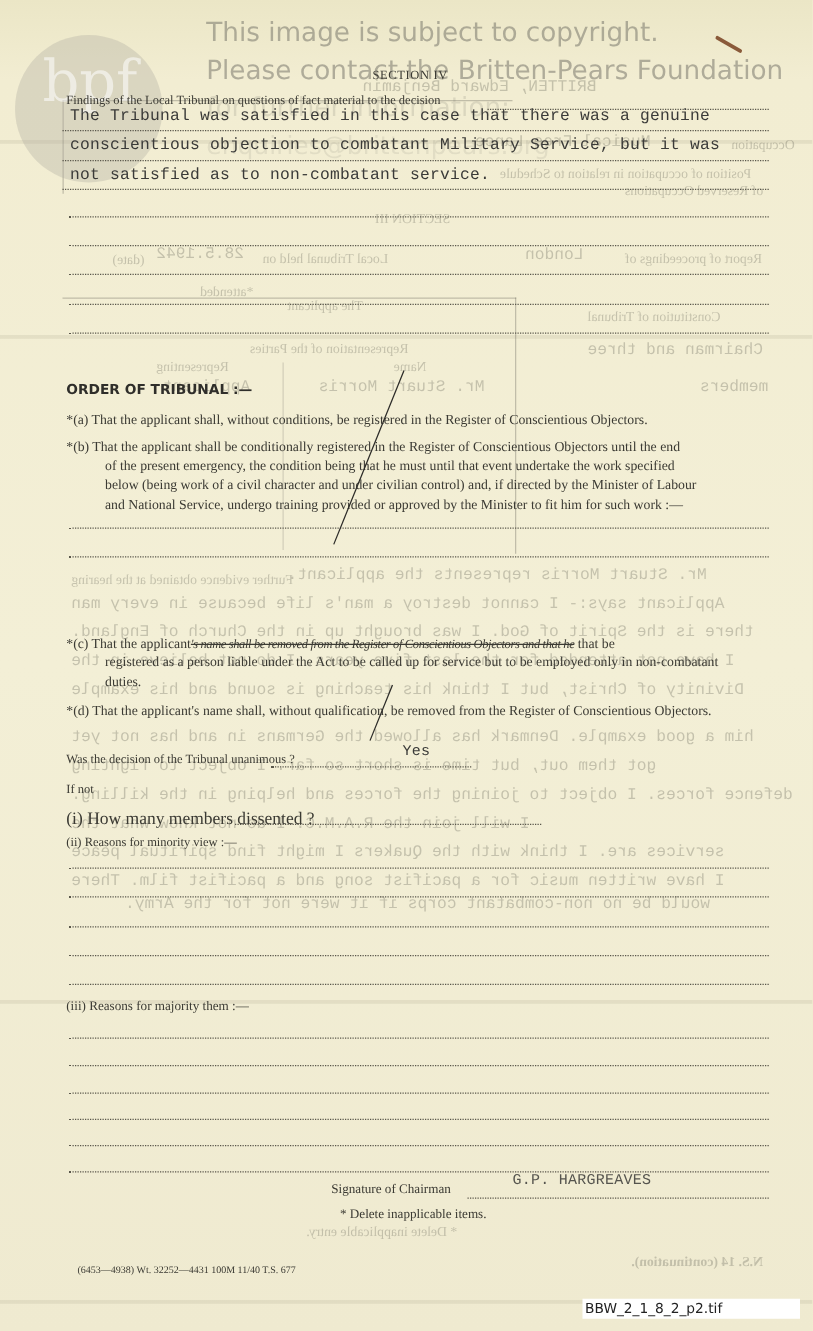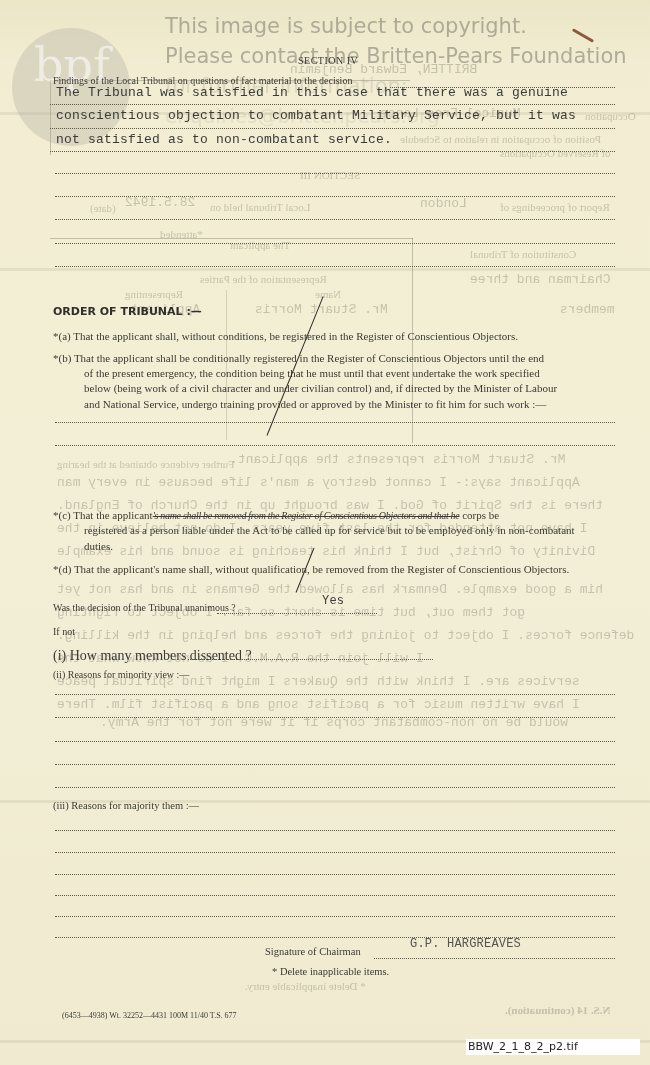--- a/index.html
+++ b/index.html
@@ -105,21 +105,21 @@
   <div class="para" style="left:53px;top:351px;text-align:center;">*(b) That the applicant shall be conditionally registered in the Register of Conscientious Objectors until the end</div>
   <div class="para" style="left:84px;top:366px;">of the present emergency, the condition being that he must until that event undertake the work specified</div>
   <div class="para" style="left:84px;top:381px;">below (being work of a civil character and under civilian control) and, if  directed by the Minister of Labour</div>
   <div class="para" style="left:84px;top:397px;">and National Service, undergo training provided or approved by the Minister to fit him for such work :—</div>
   <div class="dots" style="left:55px;top:422px;width:560px;"></div>
   <div class="dots" style="left:55px;top:445px;width:560px;"></div>
 
   <div class="strike" style="left:267px;top:435px;width:150px;transform:rotate(-68deg);"></div>
 
   <div class="para" style="left:53px;top:508px;">
-    <span>*(c) That the applicant</span><span style="text-decoration:line-through;font-style:italic;letter-spacing:-0.3px;font-size:10px;">'s name shall be removed from the Register of Conscientious Objectors and that he</span> <span>corps be</span>
+    <span>*(c) That the applicant</span><span style="text-decoration:line-through;font-style:italic;letter-spacing:-0.3px;font-size:10px;">'s name shall be removed from the Register of Conscientious Objectors and that he</span> <span>that be</span>
   </div>
   <div class="para" style="left:84px;top:523px;">registered as a person liable under the Act to be called up for service but to be employed only in non-combatant</div>
   <div class="para" style="left:84px;top:539px;">duties.</div>
 
   <div class="para" style="left:53px;top:562px;">*(d) That the applicant's name shall, without qualification, be removed from the Register of Conscientious Objectors.</div>
   <div class="strike" style="left:296px;top:592px;width:48px;transform:rotate(-68deg);"></div>
 
   <div class="print" style="left:53px;top:602px;font-size:10px;">Was the decision of the Tribunal unanimous ?</div>
   <div class="dots" style="left:217px;top:613px;width:160px;"></div>
   <div class="type" style="left:322px;top:594px;font-size:12px;">Yes</div>

